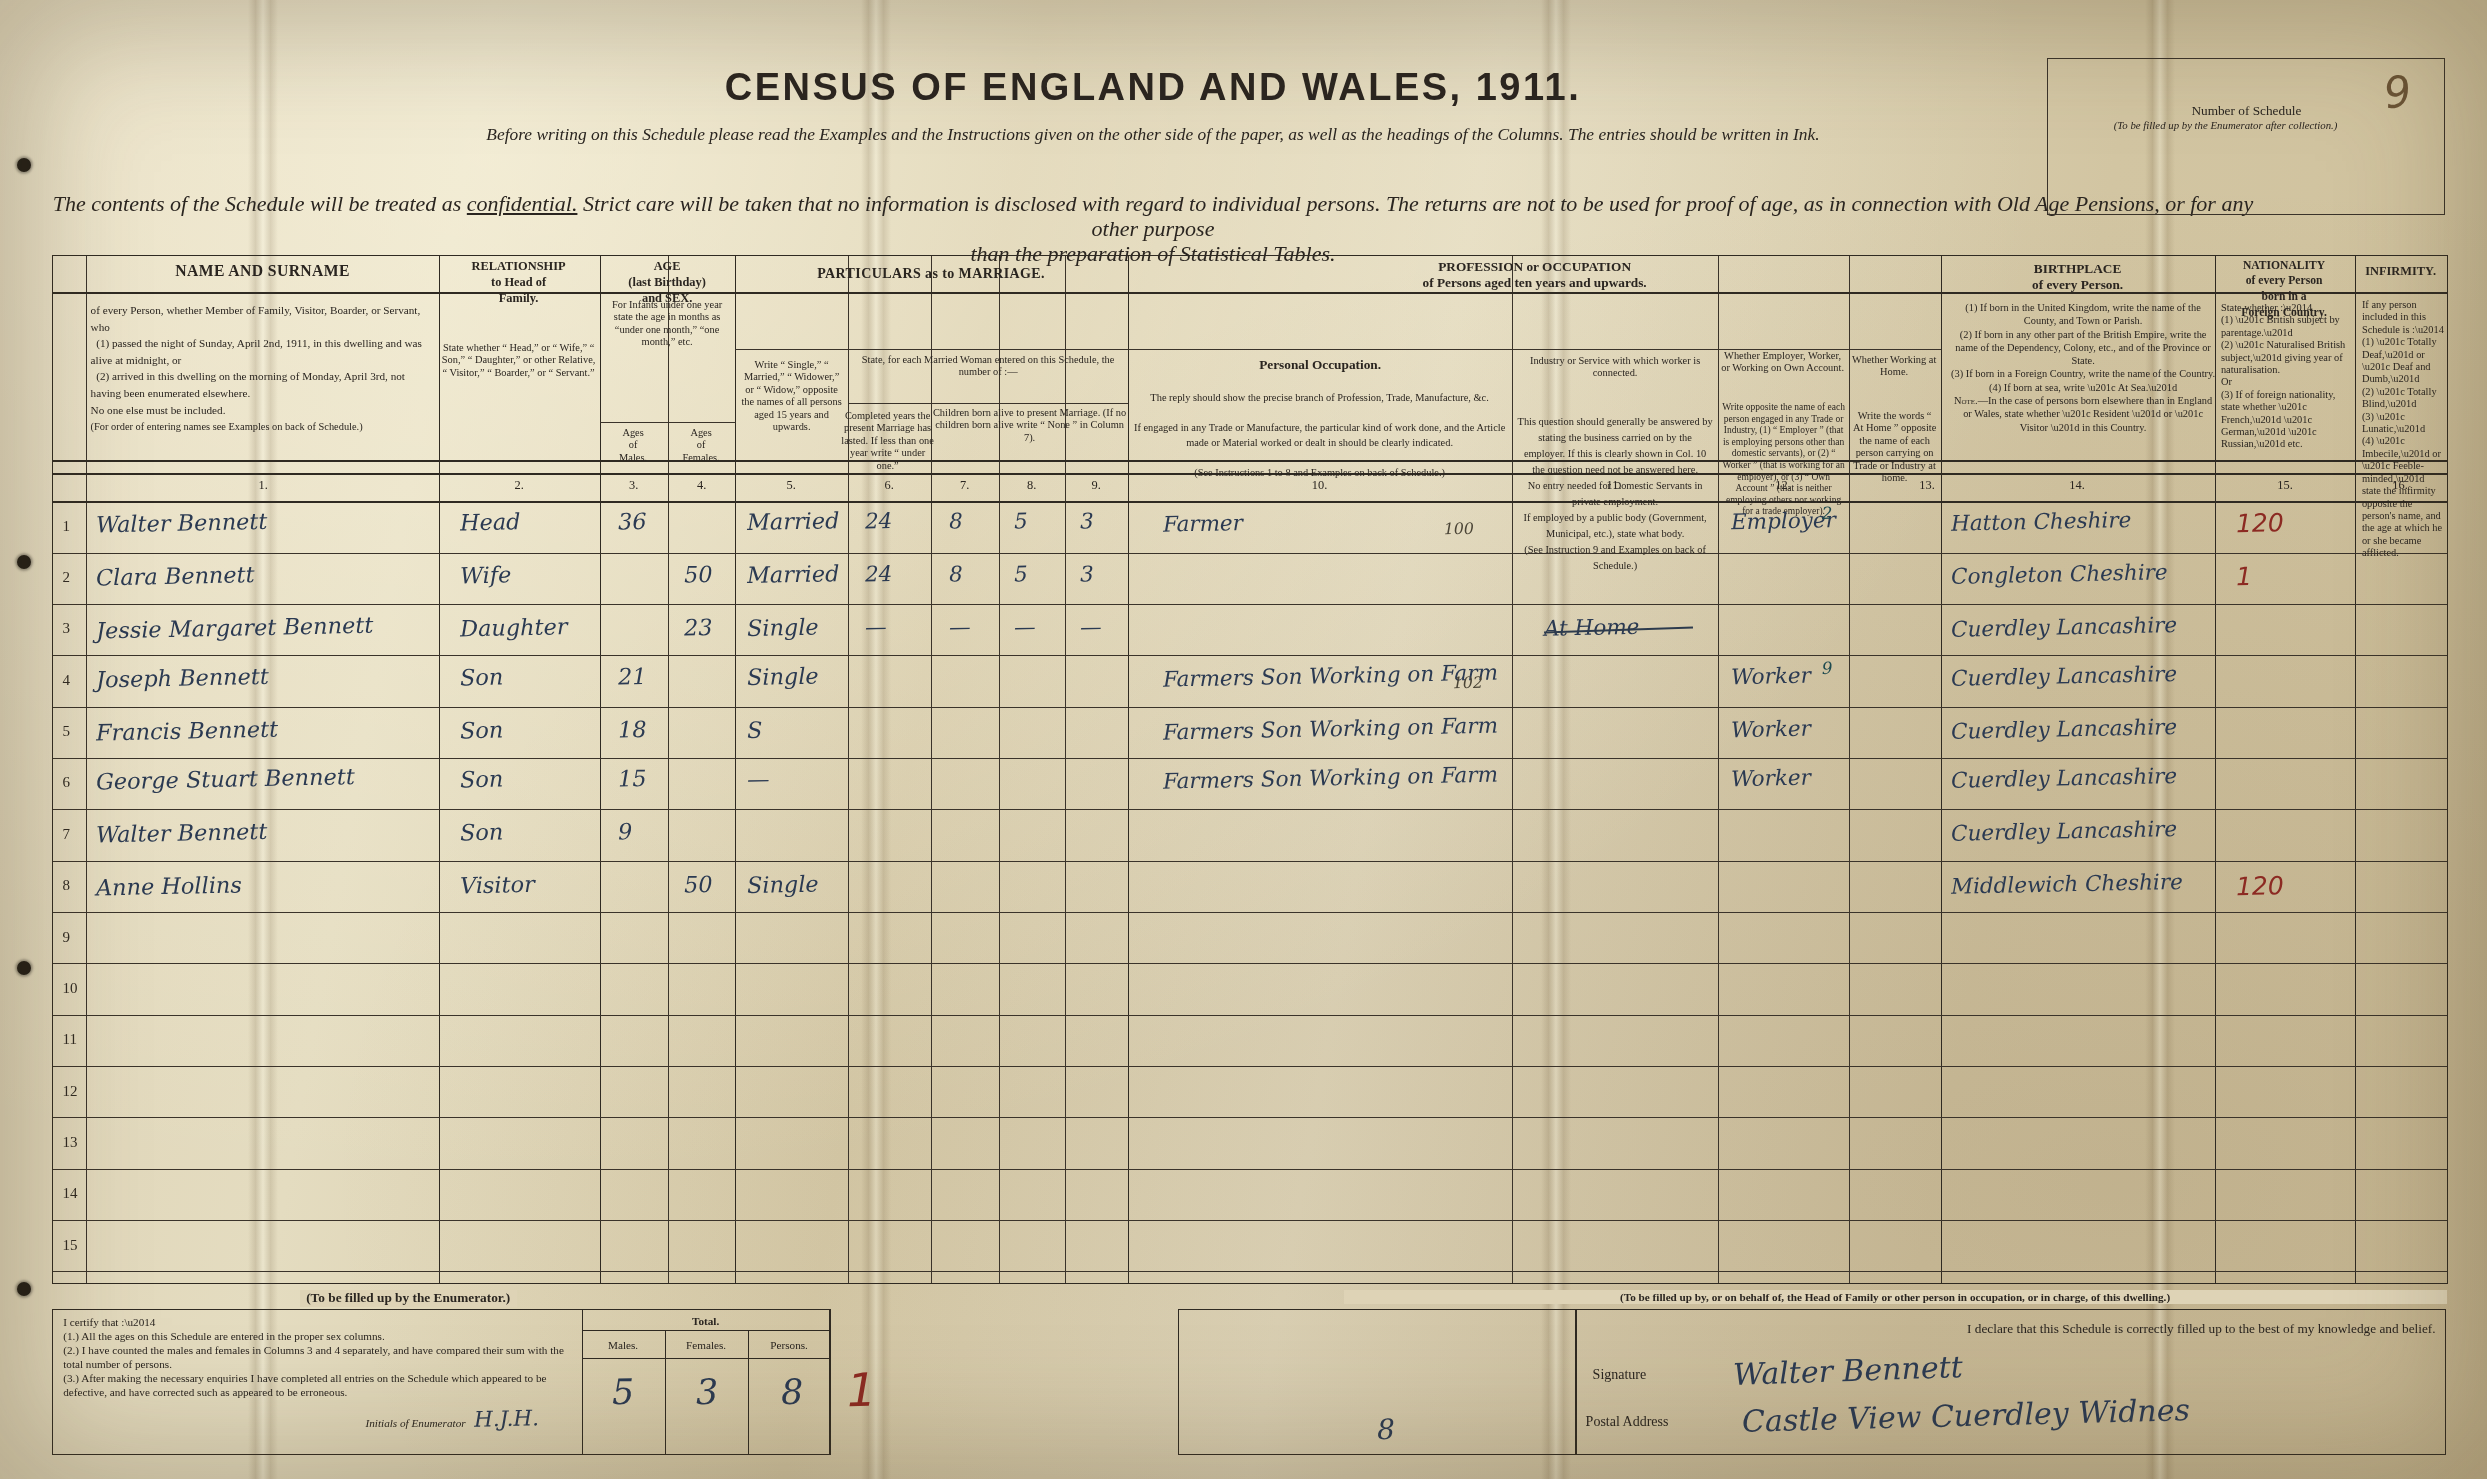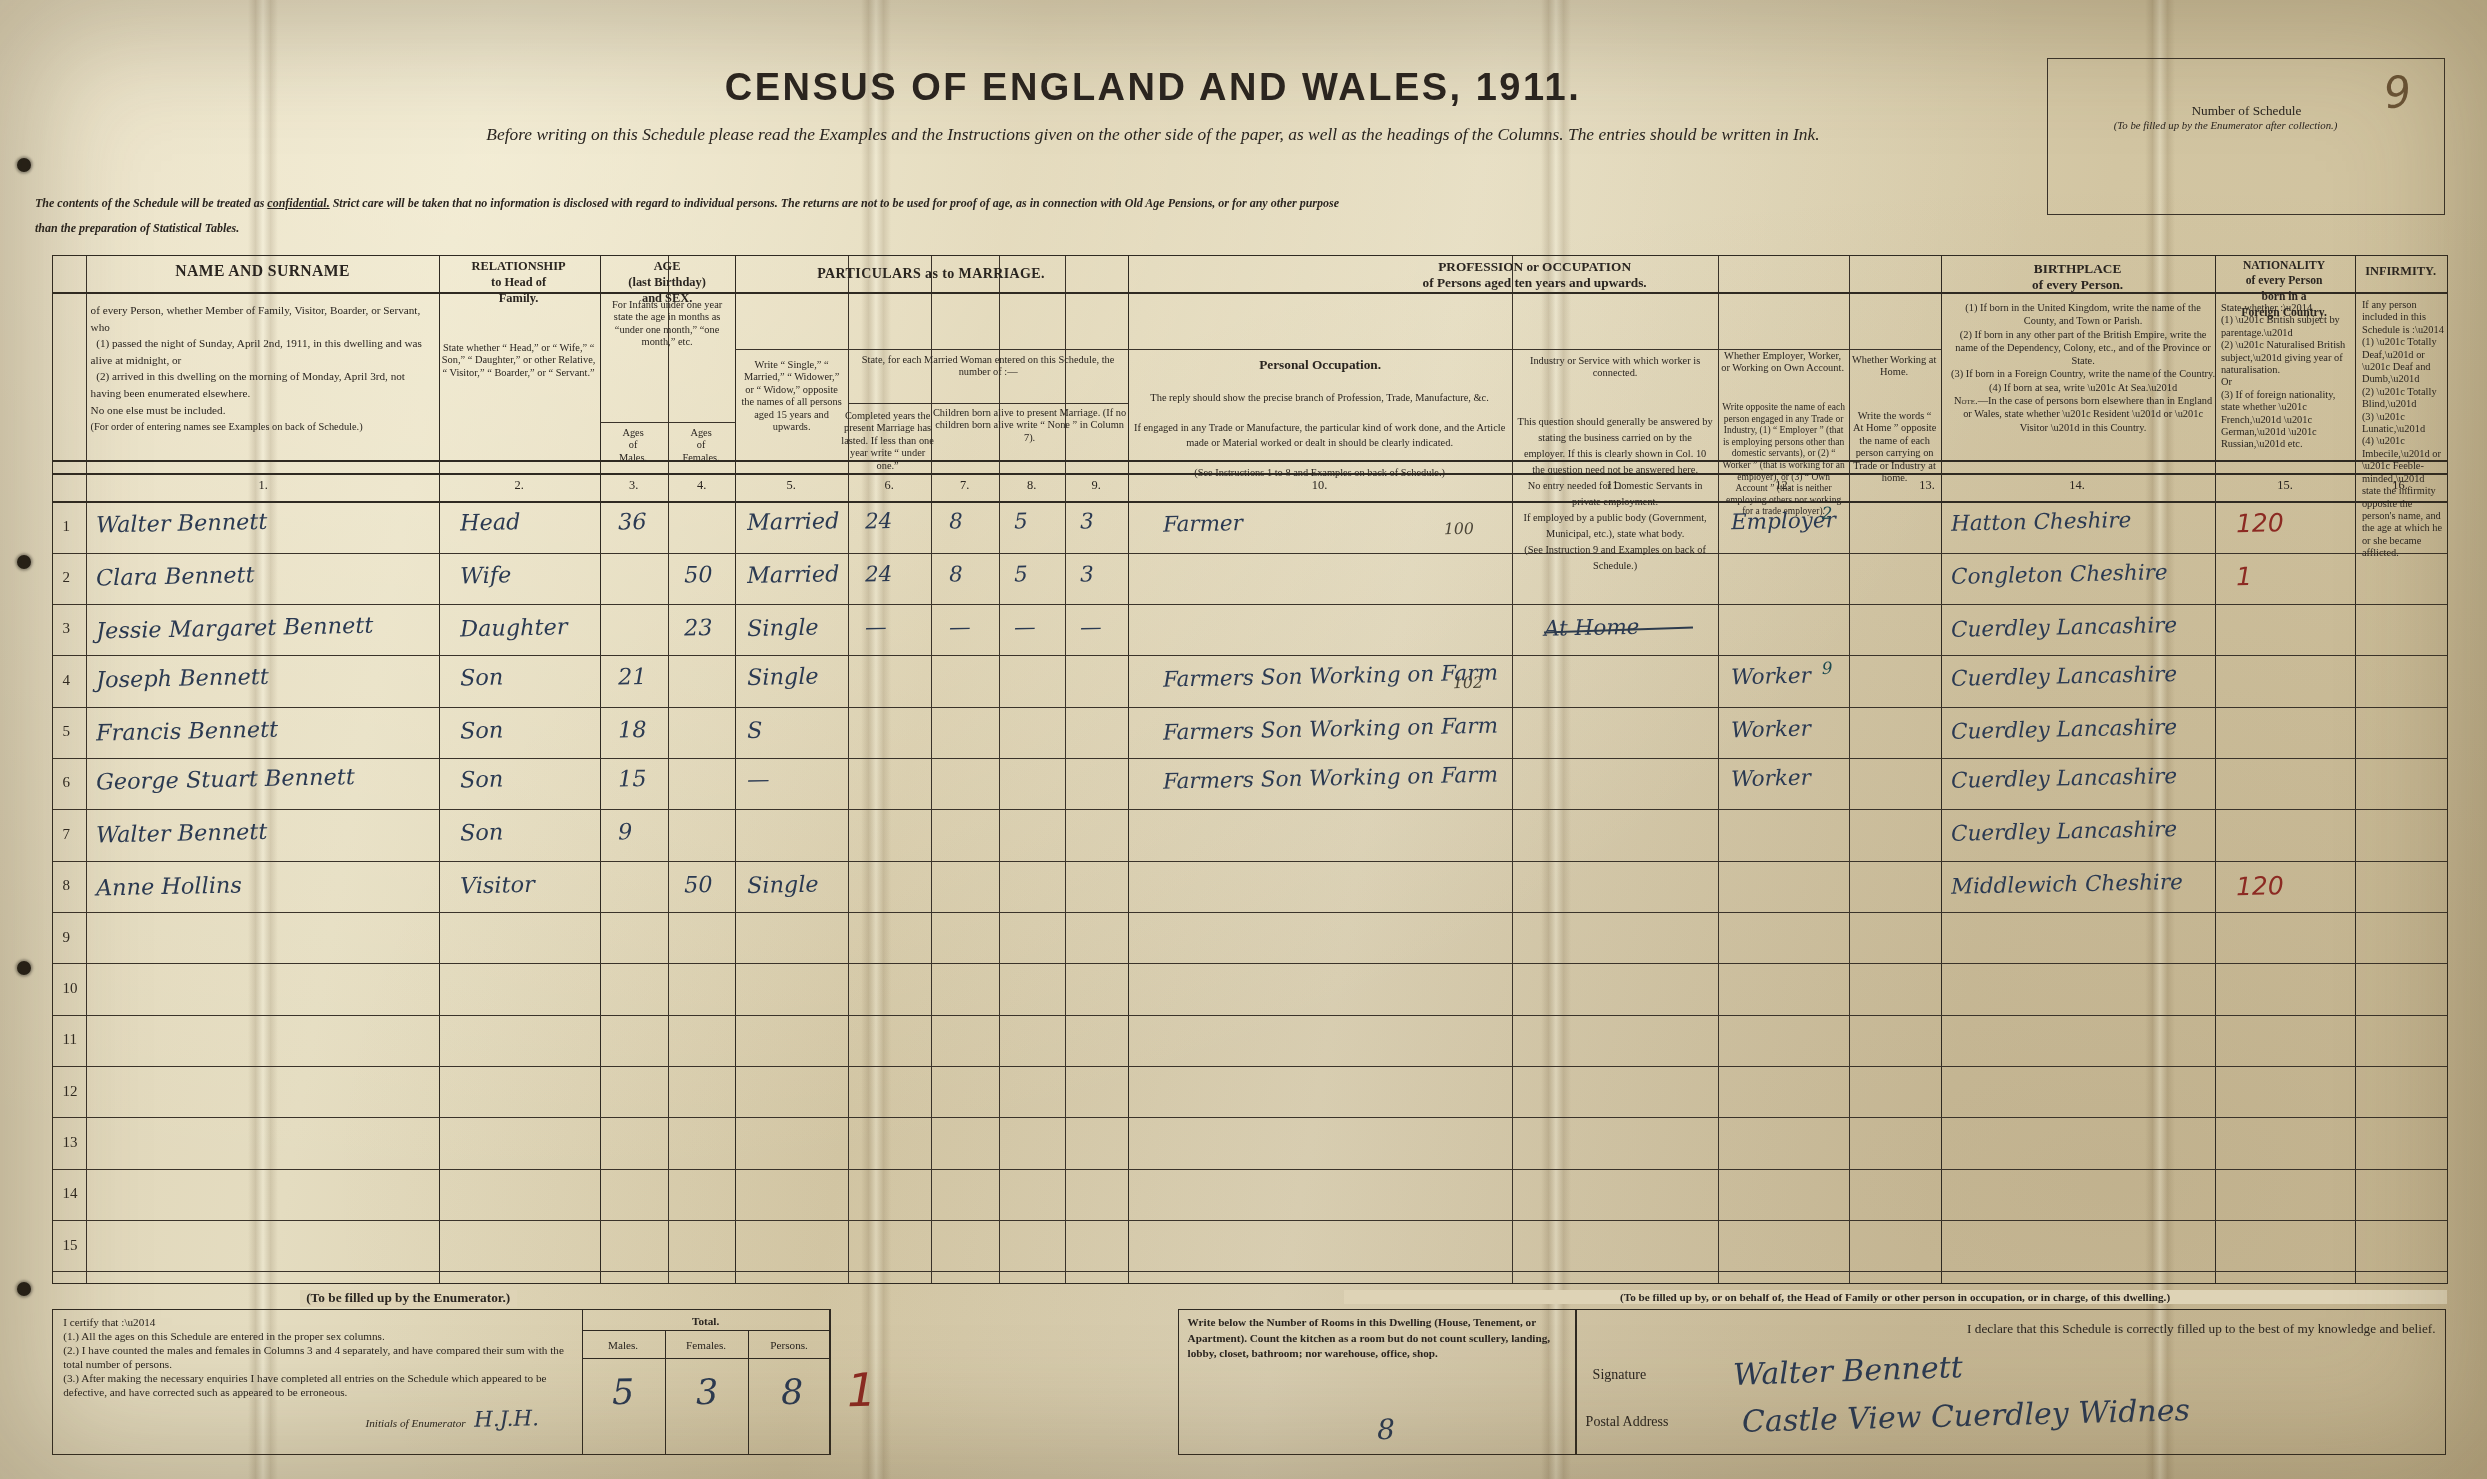--- a/index.html
+++ b/index.html
@@ -36,22 +36,22 @@
   .title{
     position:absolute;left:0;top:41px;width:2236px;text-align:center;
     font-size:38px;letter-spacing:2.5px;font-weight:bold;
     font-family:"Liberation Sans", sans-serif;
   }
   .subtitle{
     position:absolute;left:0;top:99px;width:2236px;text-align:center;
     font-size:17.4px;font-style:italic;
   }
   .conf{
-    position:absolute;left:0;top:166px;width:2236px;
-    font-size:12px;font-style:italic;line-height:25px;font-weight:bold;
+    position:absolute;left:0;top:166px;width:2236px;text-align:center;
+    font-size:22px;font-style:italic;line-height:25px;
   }
   .conf u{text-decoration:underline;}
   .schedno{
     position:absolute;right:16.6px;top:33px;width:398px;height:157px;
     border:1.7px solid #3a332a;
     font-size:12.4px;text-align:center;padding-top:8.3px;box-sizing:border-box;
   }
   .schedno .n1{font-size:13.3px;margin-top:36px;}
   .schedno .n2{font-size:10.8px;font-style:italic;line-height:13.3px;}
   .schedno .handno{
@@ -375,21 +375,20 @@
     <div style="position:absolute;left:530px;top:66px;width:248px;height:0.8px;background:#2f2a22"></div>
     <div class="fsmall" style="left:530px;top:46px;width:83px;text-align:center">Males.</div>
     <div class="fsmall" style="left:613px;top:46px;width:83px;text-align:center">Females.</div>
     <div class="fsmall" style="left:696px;top:46px;width:83px;text-align:center">Persons.</div>
     <div class="hand blue" style="left:560px;top:80px;font-size:35px">5</div>
     <div class="hand blue" style="left:644px;top:80px;font-size:35px">3</div>
     <div class="hand blue" style="left:729px;top:80px;font-size:35px">8</div>
     <div class="hand red" style="left:795px;top:71px;font-size:46px">1</div>
 
     <div class="fbox" style="left:1126px;top:16.6px;width:398px;height:146px"></div>
-    <div class="fsmall" style="left:1136px;top:23px;width:378px;text-align:left;font-weight:bold;line-height:15.7px">Write below the Number of Rooms in this Dwelling (House, Tenement, or Apartment). Count the kitchen as a room but do not count scullery, landing, lobby, closet, bathroom; nor warehouse, office, shop.</div>
     <div class="hand blue" style="left:1325px;top:121px;font-size:28px">8</div>
 
     <div class="fbox" style="left:1524px;top:16.6px;width:870px;height:146px"></div>
     <div class="fsmall" style="left:1292px;top:-1.7px;width:1093px;text-align:center;font-weight:bold;background:#ded3b6;padding:0 5px">(To be filled up by, or on behalf of, the Head of Family or other person in occupation, or in charge, of this dwelling.)</div>
     <div class="fsmall" style="left:1534px;top:30px;width:850px;text-align:right;font-size:13.3px">I declare that this Schedule is correctly filled up to the best of my knowledge and belief.</div>
     <div class="fsmall" style="left:1541px;top:76px;font-size:14px">Signature</div>
     <div class="hand blue" style="left:1681px;top:61px;font-size:30px;transform:rotate(-2deg)">Walter Bennett</div>
     <div class="fsmall" style="left:1534px;top:123px;font-size:14px">Postal Address</div>
     <div class="hand blue" style="left:1690px;top:106px;font-size:30px;transform:rotate(-1.5deg)">Castle View Cuerdley Widnes</div>
   </div>

